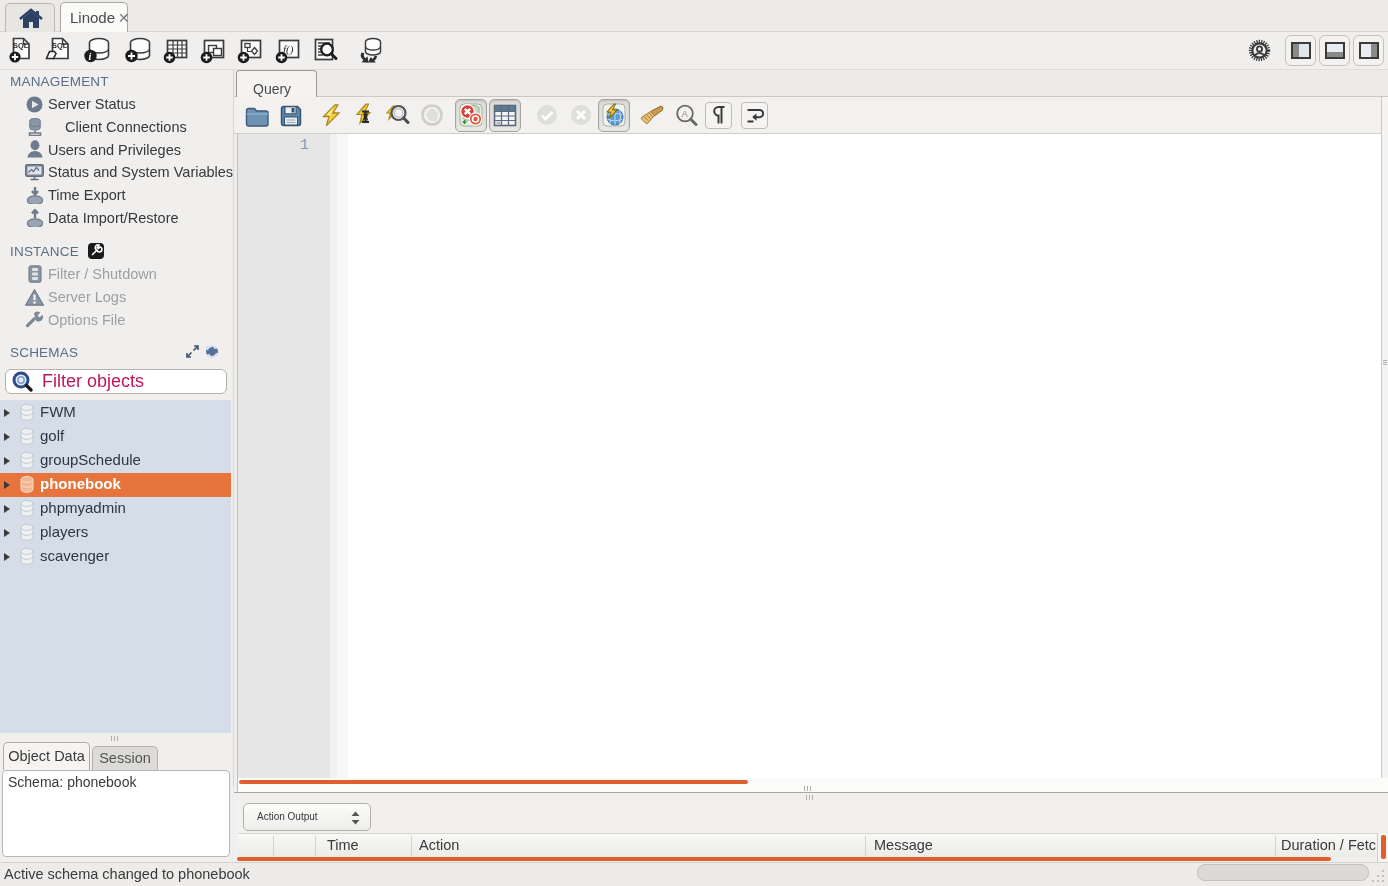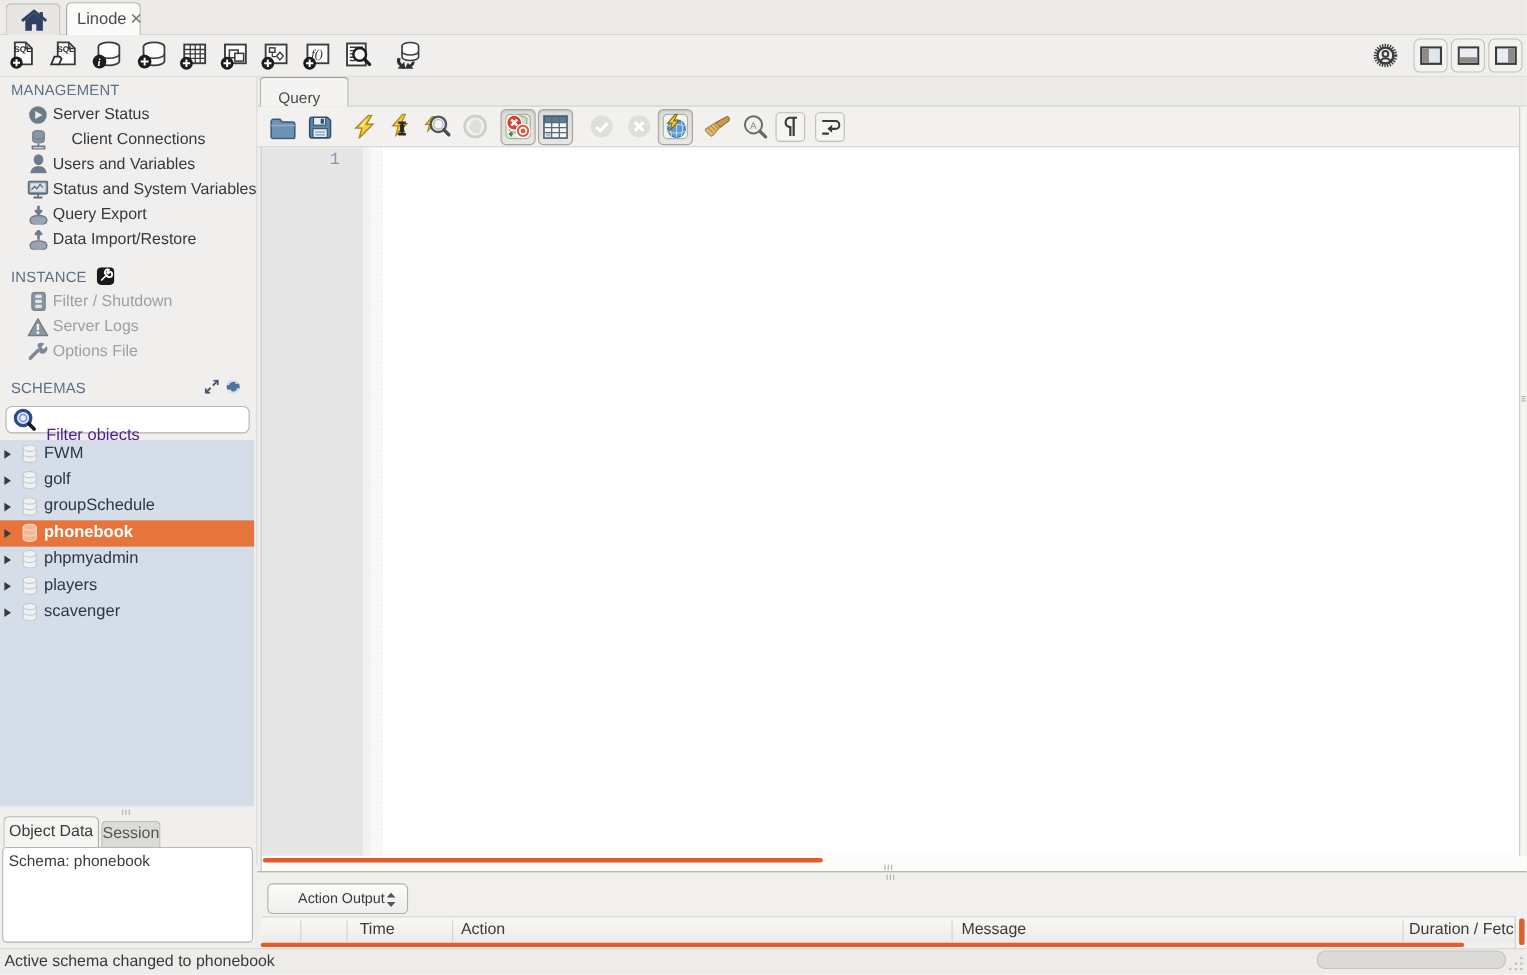--- a/index.html
+++ b/index.html
@@ -23,31 +23,31 @@
 
 
 #sidebar { left:0; top:70px; width:232px; height:792px; background:#f0efed; }
 #sideborder { left:233px; top:70px; width:1px; height:716px; background:#d8d7d3; }
 .sechead { position:absolute; left:10px; font-size:13.5px; font-weight:normal; color:#5c6e87; letter-spacing:0.2px; }
 .sitem { position:absolute; left:48px; font-size:14.5px; color:#36383a; white-space:nowrap; }
 .sitem.dis { color:#9ba0a5; }
 
 
 #filterbox { left:5px; top:369px; width:222px; height:25px; background:#fff; border:1px solid #b4b3af; border-radius:6px; }
-#filterbox span { position:absolute; left:36px; top:17px; font-size:15px; color:#4c1d95; }
+#filterbox span { position:absolute; left:36px; top:1px; font-size:18px; color:#be185d; }
 #schemalist { left:0px; top:400px; width:231px; height:333px; background:#d5dee8; }
 .srow { position:absolute; left:0; width:231px; height:24px; }
 .srow .tri { position:absolute; left:4px; top:8px; width:0; height:0; border-left:6px solid #3a3a3a; border-top:4px solid transparent; border-bottom:4px solid transparent; }
 .srow .nm { position:absolute; left:40px; top:2px; font-size:15px; color:#2b3744; }
 .srow.sel { background:#e8743d;padding-left:34px; }
 .srow.sel .nm { color:#fff; font-weight:bold; }
 
 
 #objinfotab { left:3px; top:742px; width:87px; height:28px; background:#f5f4f2; border:1px solid #aeada9; border-bottom:none; border-radius:5px 5px 0 0; font-size:14.5px; color:#3a3a3a; text-align:center; line-height:27px; }
-#sessiontab { left:92px; top:746px; width:54px; height:24px; background:#dcdbd8; border:1px solid #b4b3af; border-bottom:none; border-radius:5px 5px 0 0; font-size:14.5px; color:#555; text-align:center; line-height:23px; }
+#sessiontab { left:92px; top:746px; width:66px; height:24px; background:#dcdbd8; border:1px solid #b4b3af; border-bottom:none; border-radius:5px 5px 0 0; font-size:14.5px; color:#555; text-align:center; line-height:23px; }
 #objpanel { left:2px; top:770px; width:228px; height:87px; background:#fff; border:1px solid #b8b7b3; border-radius:4px; font-size:14px; color:#3a3a3a; padding:3px 0 0 5px; }
 
 
 #qtabstrip { left:234px; top:70px; width:1154px; height:27px; background:#ecebe9; border-bottom:1px solid #c9c8c4; }
 #qtab { left:236px; top:70px; width:81px; height:27px; background:#f4f3f1; border:1px solid #9c9b97; border-bottom:none; border-radius:4px 4px 0 0; font-size:14px; color:#4a4a4a; line-height:36px; padding-left:16px; }
 #qtab .x { color:#666; margin-left:4px; font-size:13px; }
 #qtoolbar { left:234px; top:97px; width:1154px; height:37px; background:#f2f1ef; border-bottom:1px solid #d0cfcb; }
 .qtbi { position:absolute; top:104px; }
 .qtogbtn { position:absolute; top:99px; width:32px; height:33px; background:linear-gradient(#dddcd9,#e8e7e4); border:1px solid #a5a4a0; border-radius:5px; box-shadow:inset 0 1px 2px rgba(0,0,0,0.15); }
 .qbtn { position:absolute; top:102px; width:27px; height:27px; background:#f5f4f2; border:1px solid #bdbcb8; border-radius:4px; }
@@ -60,21 +60,21 @@
 #editor { left:348px; top:134px; width:1033px; height:644px; background:#fff; }
 #rcollapse { left:1381px; top:97px; width:7px; height:695px; background:#f5f4f2; border-left:1px solid #c9c8c4; }
 
 
 #ehsb { left:238px; top:778px; width:1150px; height:14px; background:#fbfbfa; }
 #ehsb .thumb { position:absolute; left:1px; top:2px; width:509px; height:4px; background:#de5f2c; border-radius:2px; }
 #esplit { left:234px; top:792px; width:1154px; height:9px; background:#f1f0ee; border-top:1px solid #a9a8a4; }
 
 
 #aout { left:234px; top:801px; width:1154px; height:61px; background:#f1f0ee; }
-#aocombo { left:243px; top:803px; width:128px; height:28px; background:linear-gradient(#fcfcfb,#ededeb); border:1px solid #b1b0ac; border-radius:5px; font-size:13px; color:#3a3a3a; line-height:26px; padding-left:27px; }
+#aocombo { left:243px; top:803px; width:128px; height:28px; background:linear-gradient(#fcfcfb,#ededeb); border:1px solid #b1b0ac; border-radius:5px; font-size:10px; color:#3a3a3a; line-height:26px; padding-left:13px; }
 #aohdr { left:238px; top:833px; width:1139px; height:24px; background:linear-gradient(#f8f8f7,#ebebe9); border-top:1px solid #d6d5d1; }
 .hsep { position:absolute; top:2px; width:1px; height:20px; background:#d2d1cd; }
 .hlabel { position:absolute; top:3px; font-size:14.5px; color:#3a3a3a; white-space:nowrap; }
 #aohsb { left:236px; top:856px; width:1141px; height:6px; }
 #aohsb .thumb { position:absolute; left:1px; top:1px; width:1094px; height:4px; background:#de5f2c; border-radius:2px; }
 #aovsb { left:1377px; top:833px; width:11px; height:29px; background:#f4f3f1; border-left:1px solid #d0cfcb; }
 #aovsb .thumb { position:absolute; left:3px; top:2px; width:5px; height:24px; background:#de5f2c; border-radius:2px; }
 
 
 #statusbar { left:0; top:862px; width:1388px; height:24px; background:#edecea; border-top:1px solid #d5d4d0; font-size:14.5px; color:#3a3a3a; line-height:23px; padding-left:4px; }
@@ -258,23 +258,23 @@
   <circle cx="9.5" cy="13.5" r="1.3" fill="#f2f4f6"></circle>
 </svg>
 
 <svg class="abs" width="18" height="18" viewBox="0 0 18 18" style="left:26px;top:311px">
   <path d="M1.5 14.6 L8.3 7.8" stroke="#7d8894" stroke-width="3.2" stroke-linecap="round"></path>
   <path d="M8 2.2 a4.6 4.6 0 0 1 6.3 -0.6 L11.5 4.4 l2.1 2.1 2.9 -2.8 a4.6 4.6 0 0 1 -6.3 6.2 z" fill="#7d8894"></path>
 </svg>
 </div>
 <div class="sitem" style="top:96px;">Server Status</div>
 <div class="sitem" style="top:119px;margin-left:17px;">Client Connections</div>
-<div class="sitem" style="top:142px;">Users and Variables</div>
+<div class="sitem" style="top:142px;">Users and Privileges</div>
 <div class="sitem" style="top:164px;">Status and System Variables</div>
-<div class="sitem" style="top:187px;">Query Export</div>
+<div class="sitem" style="top:187px;">Time Export</div>
 <div class="sitem" style="top:210px;">Data Import/Restore</div>
 
 <div class="sechead" style="top:244px;">INSTANCE</div>
 <svg class="abs" width="16" height="16" viewBox="0 0 16 16" style="left:88px;top:243px">
   <rect x="0" y="0" width="16" height="16" rx="4" fill="#1a1a1a"></rect>
   <path d="M4 12 L9 7 M9 7 a2.5 2.5 0 1 0 3-3 l-1.6 1.6 -1-1 L11 2.1 a2.5 2.5 0 0 0 -2 4.9" fill="none" stroke="#fff" stroke-width="1.6"></path>
 </svg>
 <div class="sitem dis" style="top:266px;">Filter / Shutdown</div>
 <div class="sitem dis" style="top:289px;">Server Logs</div>
 <div class="sitem dis" style="top:312px;">Options File</div>

